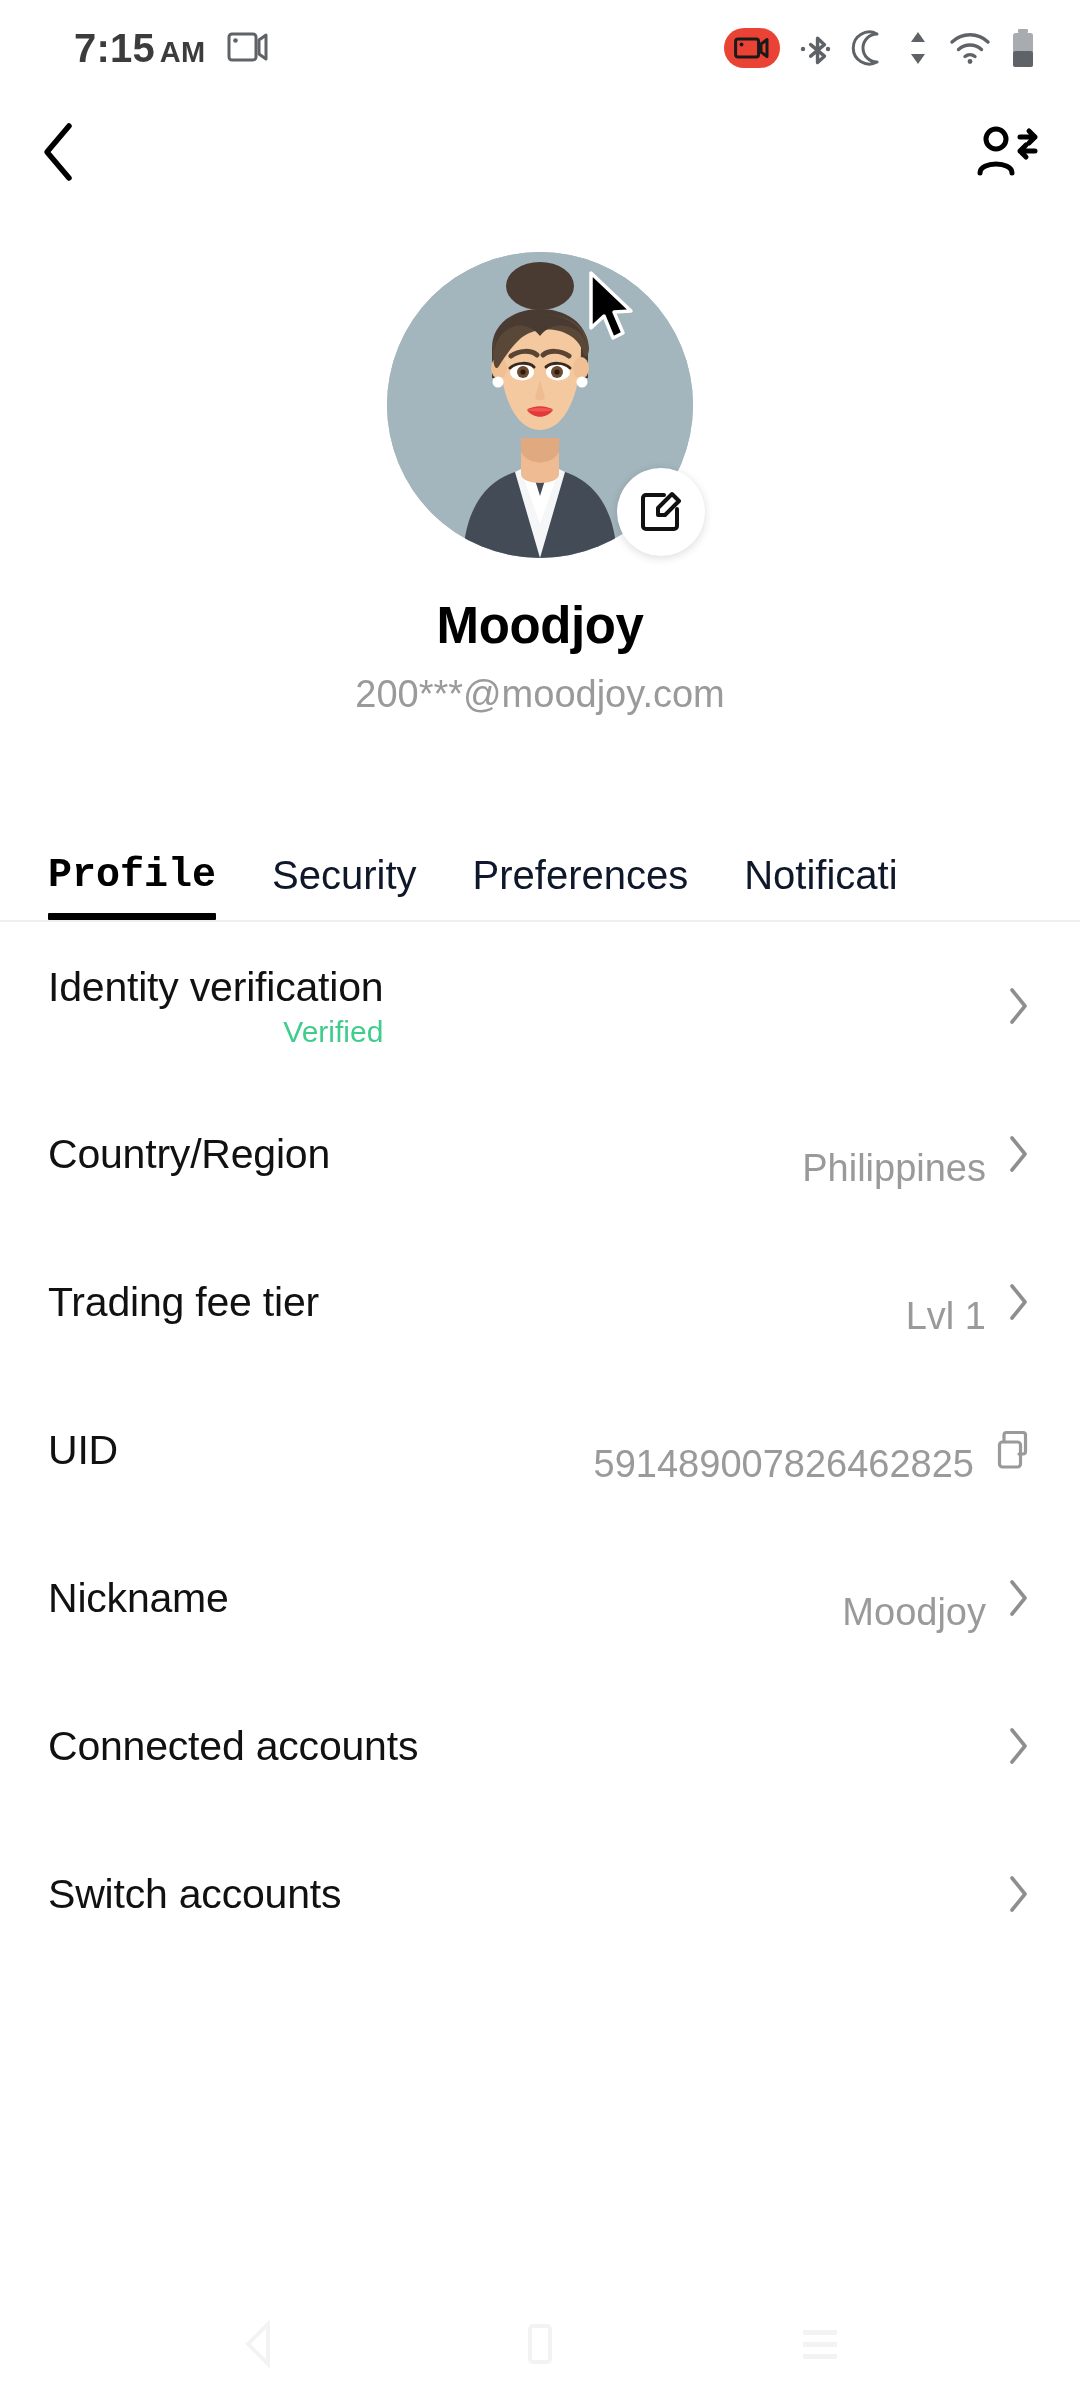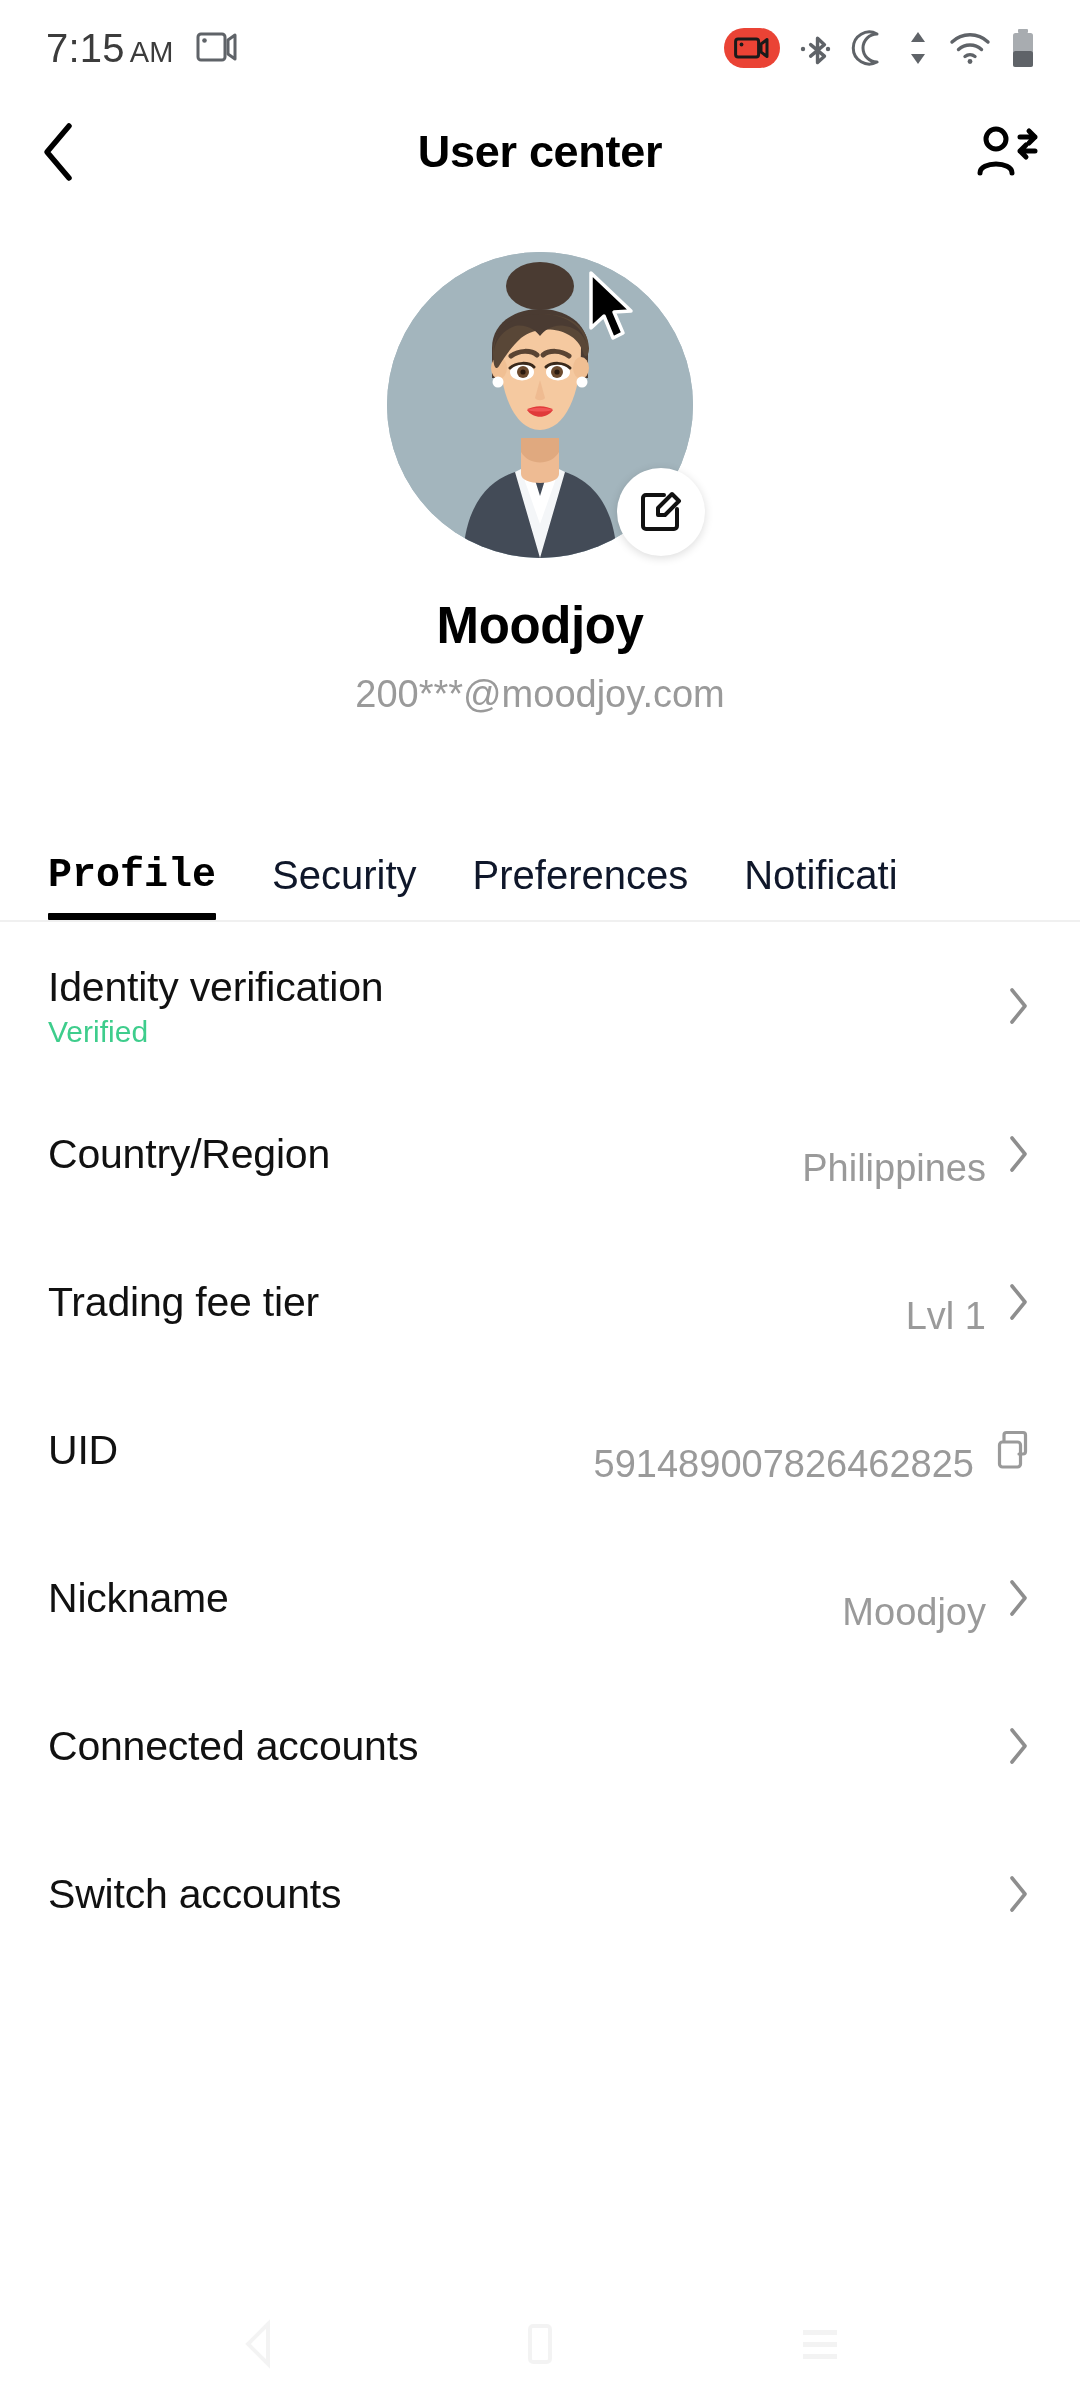--- a/index.html
+++ b/index.html
@@ -29,22 +29,23 @@
     padding: 0 44px 0 46px;
   }
   .status-left {
     display: flex;
     align-items: center;
     gap: 22px;
   }
   .status-time {
     font-size: 40px;
     color: #3c3c3c;
-    font-weight: 400;
+    font-weight: 700;
     letter-spacing: 0.2px;
+    margin-left: 28px;
   }
   .status-time .ampm {
     font-size: 29px;
     margin-left: 5px;
     color: #3c3c3c;
   }
   .status-right {
     display: flex;
     align-items: center;
     gap: 18px;
@@ -197,20 +198,21 @@
   
   .list {
     padding-top: 10px;
   }
   .row {
     min-height: 148px;
     padding: 0 48px;
     display: flex;
     align-items: center;
     justify-content: space-between;
+    text-align: right;
   }
   .row-left {
     display: flex;
     flex-direction: column;
     justify-content: center;
   }
   .row-label {
     font-size: 41px;
     color: #111111;
     font-weight: 400;
@@ -336,21 +338,20 @@
 
   <div class="app-header">
     <div class="hdr-back">
       <span>
         <svg class="icon-svg" width="40" height="62" viewBox="0 0 40 62">
           <path d="M29 5 L7 31 L29 57" fill="none" stroke="#000000" stroke-width="5.5" stroke-linecap="round" stroke-linejoin="round"></path>
         </svg>
       </span>
     </div>
 
-    <div class="hdr-title">User center</div>
 
     <div class="hdr-action">
       <span>
         <svg class="icon-svg" width="66" height="58" viewBox="0 0 66 58">
           <circle cx="22" cy="16" r="10" fill="none" stroke="#000000" stroke-width="5"></circle>
           <path d="M6 50 C6 38 38 38 38 50" fill="none" stroke="#000000" stroke-width="5" stroke-linecap="round"></path>
           <path d="M46 14 L61 14 M55 8 L61 14 L55 20" fill="none" stroke="#000000" stroke-width="5" stroke-linecap="round" stroke-linejoin="round"></path>
           <path d="M61 28 L46 28 M52 22 L46 28 L52 34" fill="none" stroke="#000000" stroke-width="5" stroke-linecap="round" stroke-linejoin="round"></path>
         </svg>
       </span>

